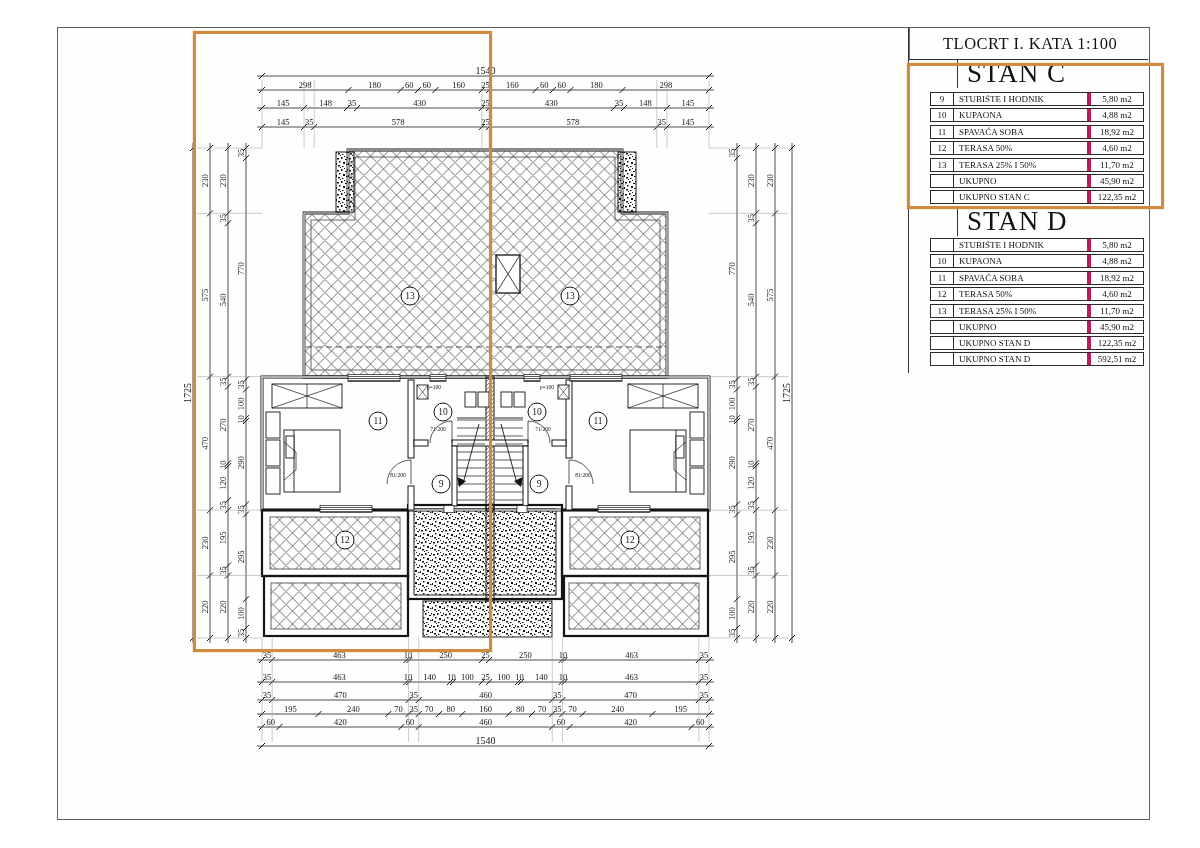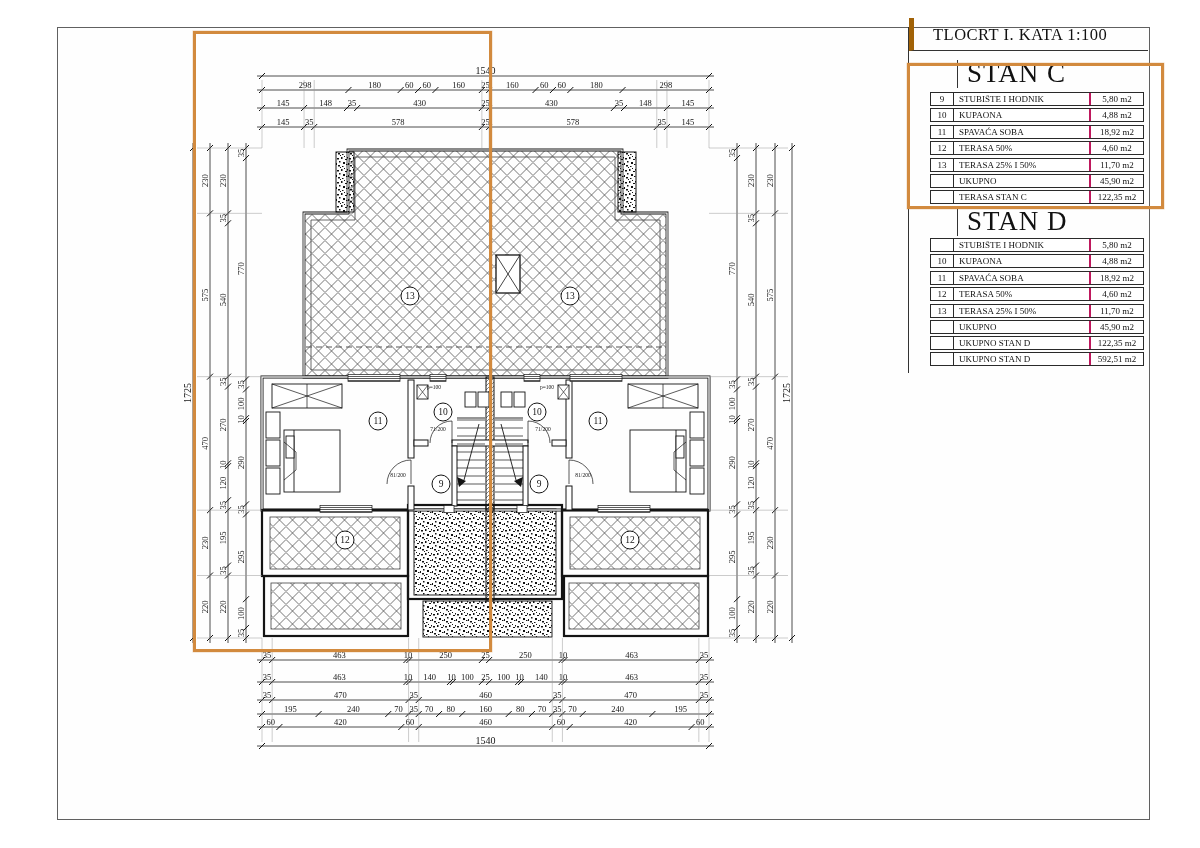--- a/index.html
+++ b/index.html
@@ -4,32 +4,32 @@
 <style>
   html,body{margin:0;padding:0;background:#ffffff;}
   .stage{position:relative;width:1200px;height:848px;background:#fff;overflow:hidden;
          font-family:"Liberation Serif",serif;color:#111;}
   .sheet-border{position:absolute;left:57px;top:27px;width:1091px;height:791px;
                 border:1px solid #606060;background:#fefefe;}
   svg{position:absolute;left:0;top:0;}
   svg text{font-family:"Liberation Serif",serif;fill:#151515;}
 
   
-  .tb-title{position:absolute;left:909px;top:18px;width:239px;height:33px;
-            border-bottom:1px solid #333;border-left:5px solid #a16207;
-            font-size:16.5px;line-height:33px;padding-left:19px;box-sizing:border-box;
+  .tb-title{position:absolute;left:909px;top:27px;width:239px;height:33px;
+            border-bottom:1px solid #333;border-left:1px solid #a16207;
+            font-size:16.5px;line-height:33px;padding-left:33px;box-sizing:border-box;
             letter-spacing:.5px;white-space:nowrap;}
   .tb-divider{position:absolute;left:908px;top:27px;width:1px;height:346px;background:#333;}
   .stan-header{position:absolute;left:957px;width:191px;height:28px;border-left:1px solid #333;
                font-size:27px;line-height:26px;padding-left:9px;box-sizing:border-box;letter-spacing:1px;}
   .tbl{position:absolute;left:930px;width:214px;}
   .tbl-row{display:flex;height:12px;border:1px solid #2a2a2a;margin-bottom:2.4px;
            font-size:9px;line-height:12px;background:#fff;}
   .td-num{width:22px;border-right:1px solid #2a2a2a;text-align:center;}
-  .td-name{flex:1;padding-left:5px;border-right:2px solid #be185d;white-space:nowrap;overflow:hidden;}
+  .td-name{flex:1;padding-left:5px;border-right:4px solid #be185d;white-space:nowrap;overflow:hidden;}
   .td-val{width:52px;text-align:center;}
 
   
   .hl{position:absolute;border:3.5px solid #d28a3e;box-sizing:border-box;background:transparent;
       box-shadow:0 0 0 .5px rgba(210,138,62,.35);}
   .hl-plan{left:193px;top:31px;width:299px;height:621px;}
   .hl-table{left:907px;top:63px;width:257px;height:146px;}
 </style>
 </head>
 <body>
@@ -588,21 +588,21 @@
         <div class="td-name">TERASA 25% I 50%</div>
         <div class="td-val">11,70 m2</div>
       </div>
       <div class="tbl-row">
         <div class="td-num"></div>
         <div class="td-name">UKUPNO</div>
         <div class="td-val">45,90 m2</div>
       </div>
       <div class="tbl-row">
         <div class="td-num"></div>
-        <div class="td-name">TERASA STAN C</div>
+        <div class="td-name">UKUPNO STAN C</div>
         <div class="td-val">122,35 m2</div>
       </div>
     </div>
 
   <div class="stan-header" style="top:208px;">STAN D</div>
   <div class="tbl" id="tblD" style="top:238px;">
       <div class="tbl-row">
         <div class="td-num"></div>
         <div class="td-name">STUBIŠTE I HODNIK</div>
         <div class="td-val">5,80 m2</div>

